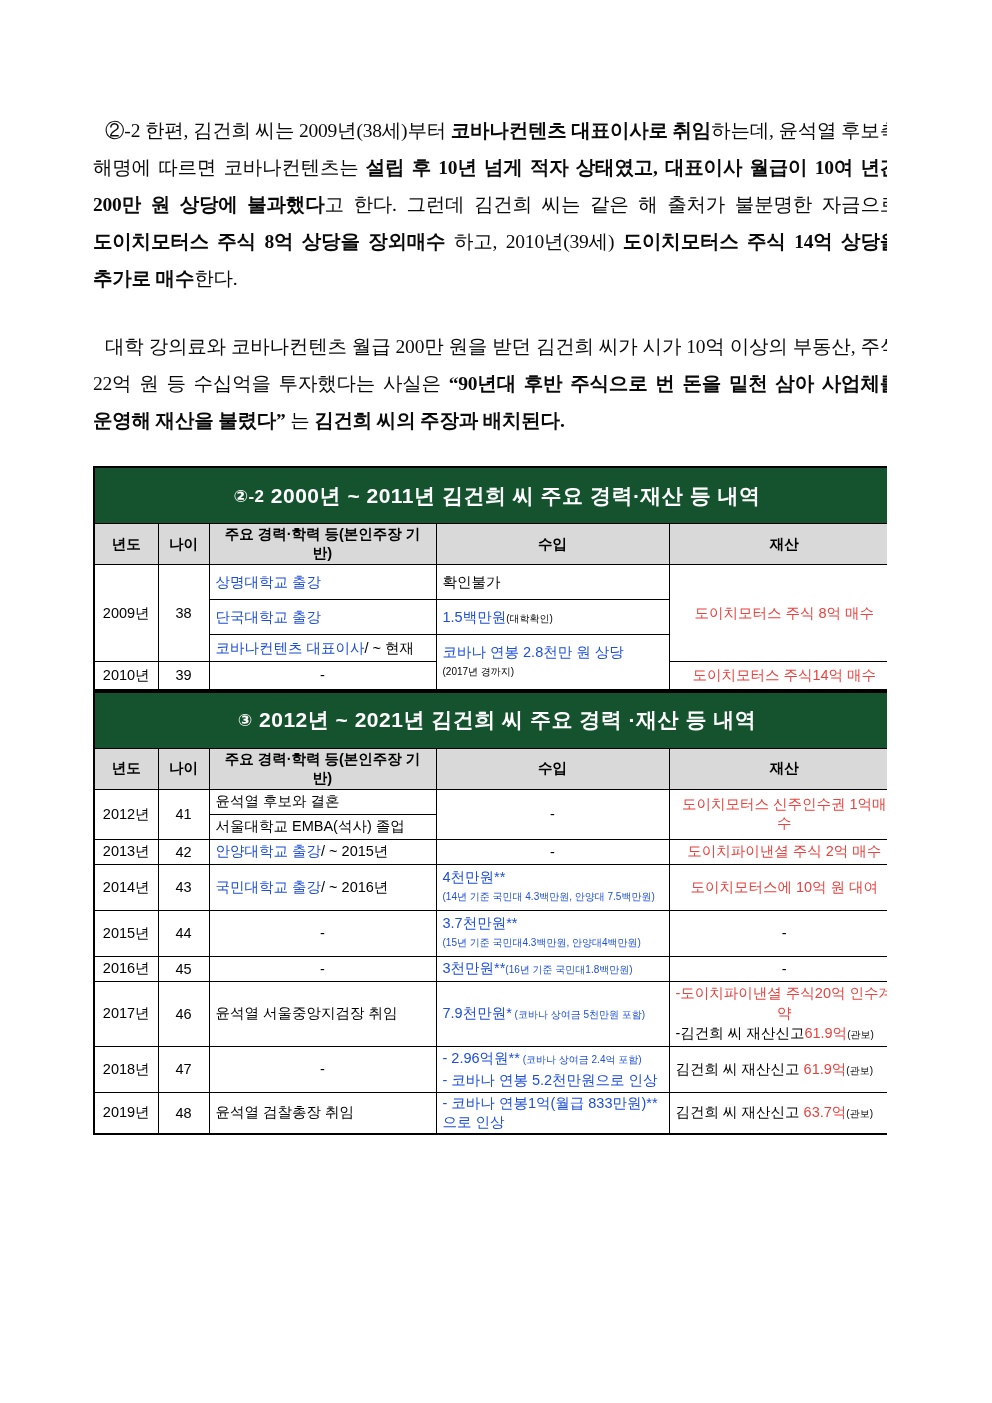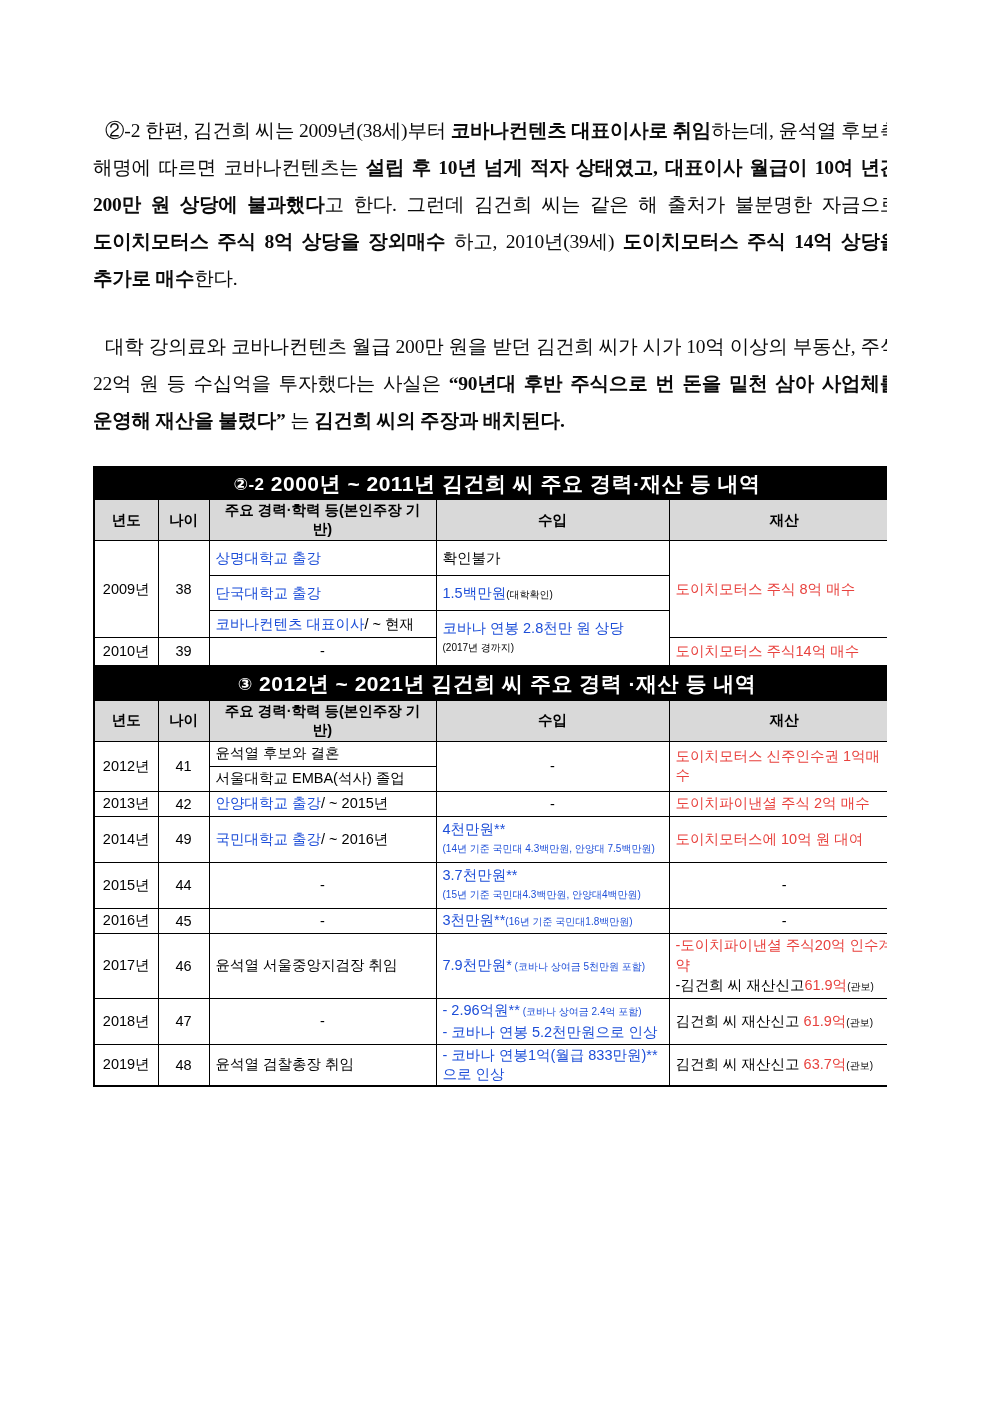--- a/index.html
+++ b/index.html
@@ -25,32 +25,32 @@
 
   
   table{
     border-collapse:collapse;width:806px;table-layout:fixed;
     font-family:"Liberation Sans","DejaVu Sans",sans-serif;
     border:2px solid #000;
   }
   td{border:1px solid #000;padding:1px 6px;font-size:14.5px;color:#000;
      vertical-align:middle;overflow:hidden;}
   .title-row td{
-    background:#000000;color:#fff;text-align:center;font-weight:bold;
-    font-size:21px;height:31px;letter-spacing:0.5px;padding:0 4px;
+    background:#14532d;color:#fff;text-align:center;font-weight:bold;
+    font-size:21px;height:31px;letter-spacing:0.5px;padding:12px 4px;
   }
   .title-prefix{font-size:17px;font-weight:bold;vertical-align:1px;}
   .head-row td{
     background:#d9d9d9;font-weight:bold;text-align:center;font-size:14.5px;
   }
   .t1 .head-row td{height:32px;}
   .t2 .head-row td{height:26px;}
   .c{text-align:center;}
   .blue{color:#1d4ed8;}
-  .red{color:#e8423e;}
+  .red{color:#e8423e;text-align:center;}
   .note{font-size:10px;}
   .line{display:block;line-height:20px;}
   .t1 .r1{height:35px;} .t1 .r2{height:35px;} .t1 .r3{height:27px;} .t1 .r4{height:28px;padding-left:6px;}
   .t2 tr.single{height:25px;} .t2 tr.double{height:46px;}
   .t1{margin-top:0;}
 </style>
 </head>
 <body>
 
 <div class="page">
@@ -139,21 +139,21 @@
       </tr>
       <tr class="single">
         <td class="c">2013년</td>
         <td class="c">42</td>
         <td><span class="blue">안양대학교 출강</span><span>/ ~ 2015년</span></td>
         <td class="c">-</td>
         <td class="red">도이치파이낸셜 주식 2억 매수</td>
       </tr>
       <tr class="double">
         <td class="c">2014년</td>
-        <td class="c">49</td>
+        <td class="c">43</td>
         <td><span class="blue">국민대학교 출강</span><span>/ ~ 2016년</span></td>
         <td>
               <span class="line blue">4천만원**</span>
               <span class="line blue note">(14년 기준 국민대 4.3백만원, 안양대 7.5백만원)</span>
             </td>
         <td class="red">도이치모터스에 10억 원 대여</td>
       </tr>
       <tr class="double">
         <td class="c">2015년</td>
         <td class="c">44</td>

